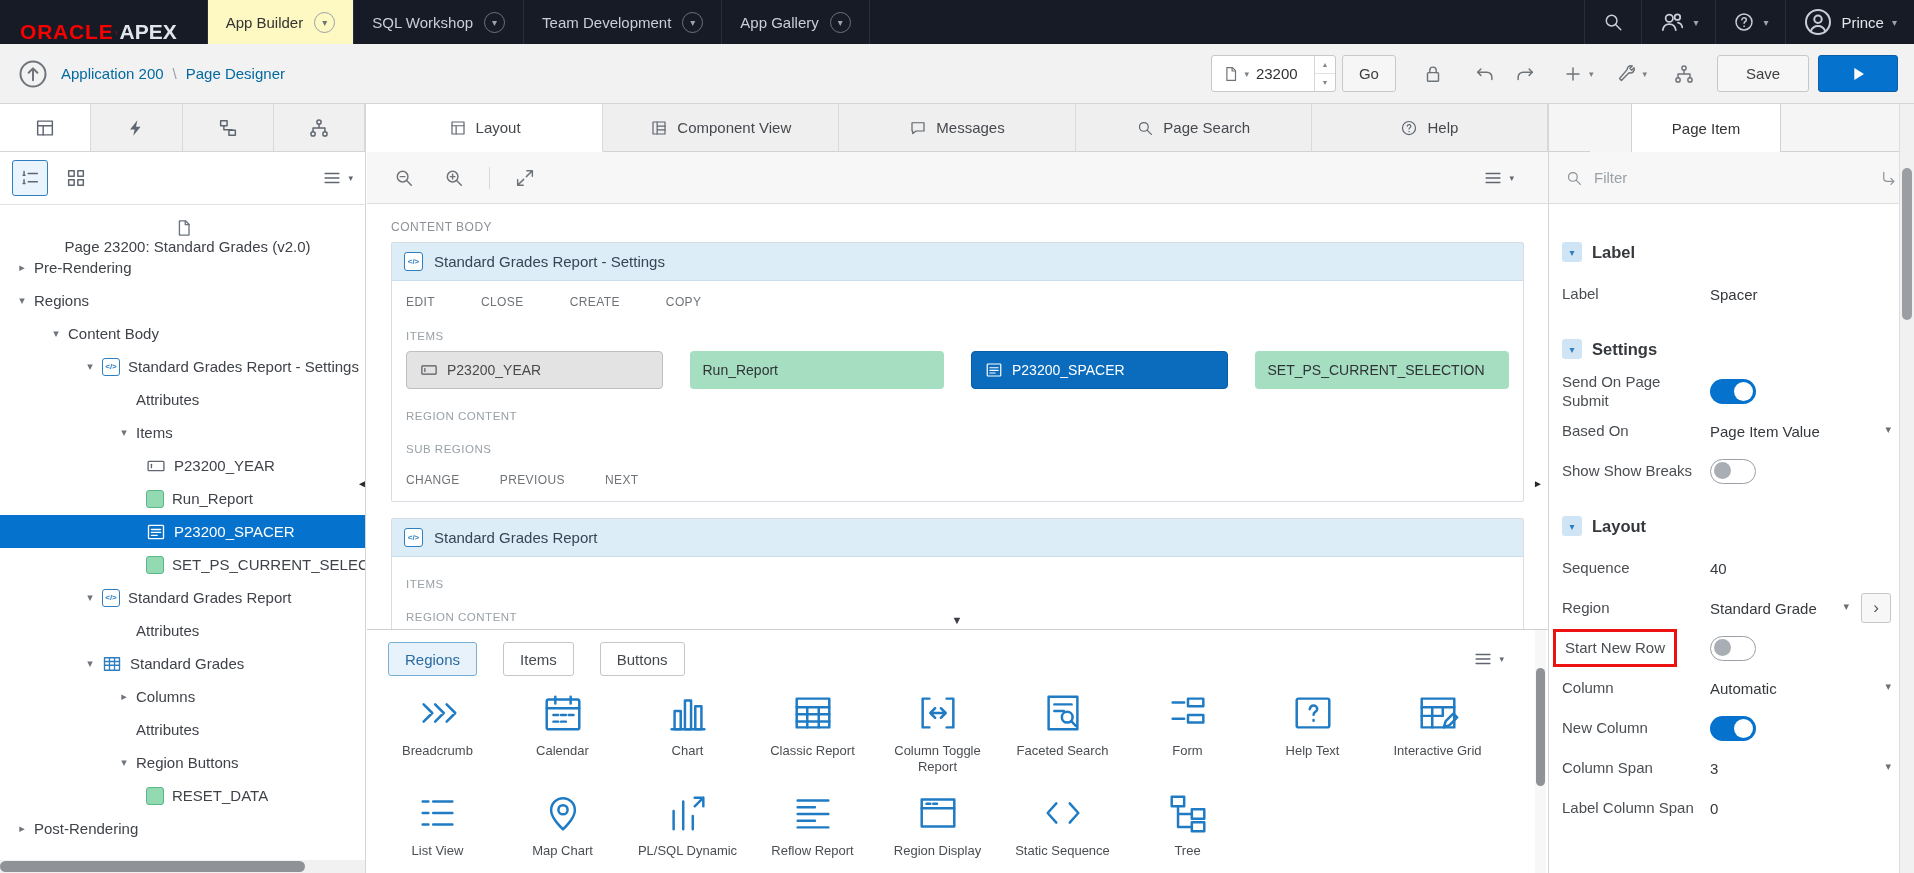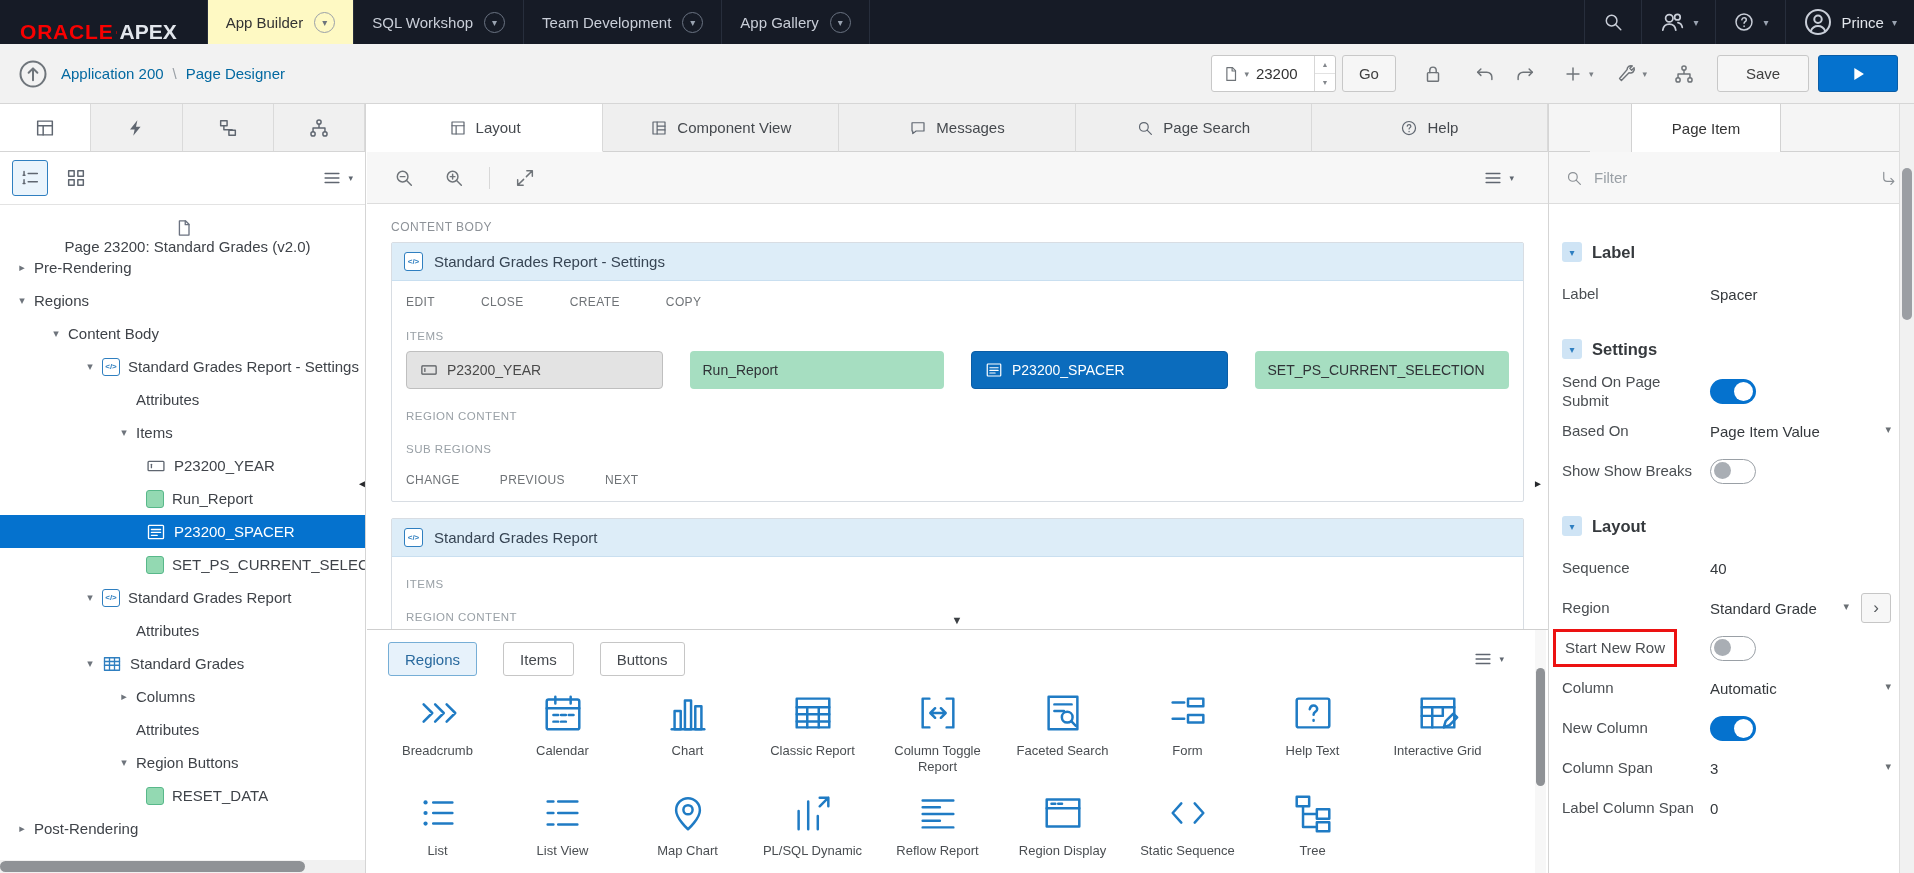--- a/index.html
+++ b/index.html
@@ -735,31 +735,20 @@
               <path d="M15 19.5l1-3.2 4-4 2 2-4 4z"></path>
             </svg>
           </span>
           <div class="gl">Interactive Grid</div>
         </div>
       </div>
     <div class="g-grid">
         <div class="g-cell">
           <span class="icon gi">
             <svg viewBox="0 0 24 24">
-              <circle cx="5.5" cy="6.5" r="1.1" fill="currentColor" stroke="none"></circle>
-              <circle cx="5.5" cy="12" r="1.1" fill="currentColor" stroke="none"></circle>
-              <circle cx="5.5" cy="17.5" r="1.1" fill="currentColor" stroke="none"></circle>
-              <path d="M9.5 6.5h10M9.5 12h10M9.5 17.5h10"></path>
-            </svg>
-          </span>
-          <div class="gl">List</div>
-        </div>
-        <div class="g-cell">
-          <span class="icon gi">
-            <svg viewBox="0 0 24 24">
               <path d="M4 6h3M9.5 6h10M4 12h3M9.5 12h10M4 18h3M9.5 18h10"></path>
             </svg>
           </span>
           <div class="gl">List View</div>
         </div>
         <div class="g-cell">
           <span class="icon gi">
             <svg viewBox="0 0 24 24">
               <path d="M12 20.5s-6.2-5.6-6.2-10A6.2 6.2 0 0 1 12 4.3a6.2 6.2 0 0 1 6.2 6.2c0 4.4-6.2 10-6.2 10z"></path>
               <circle cx="12" cy="10.3" r="2.4"></circle>

